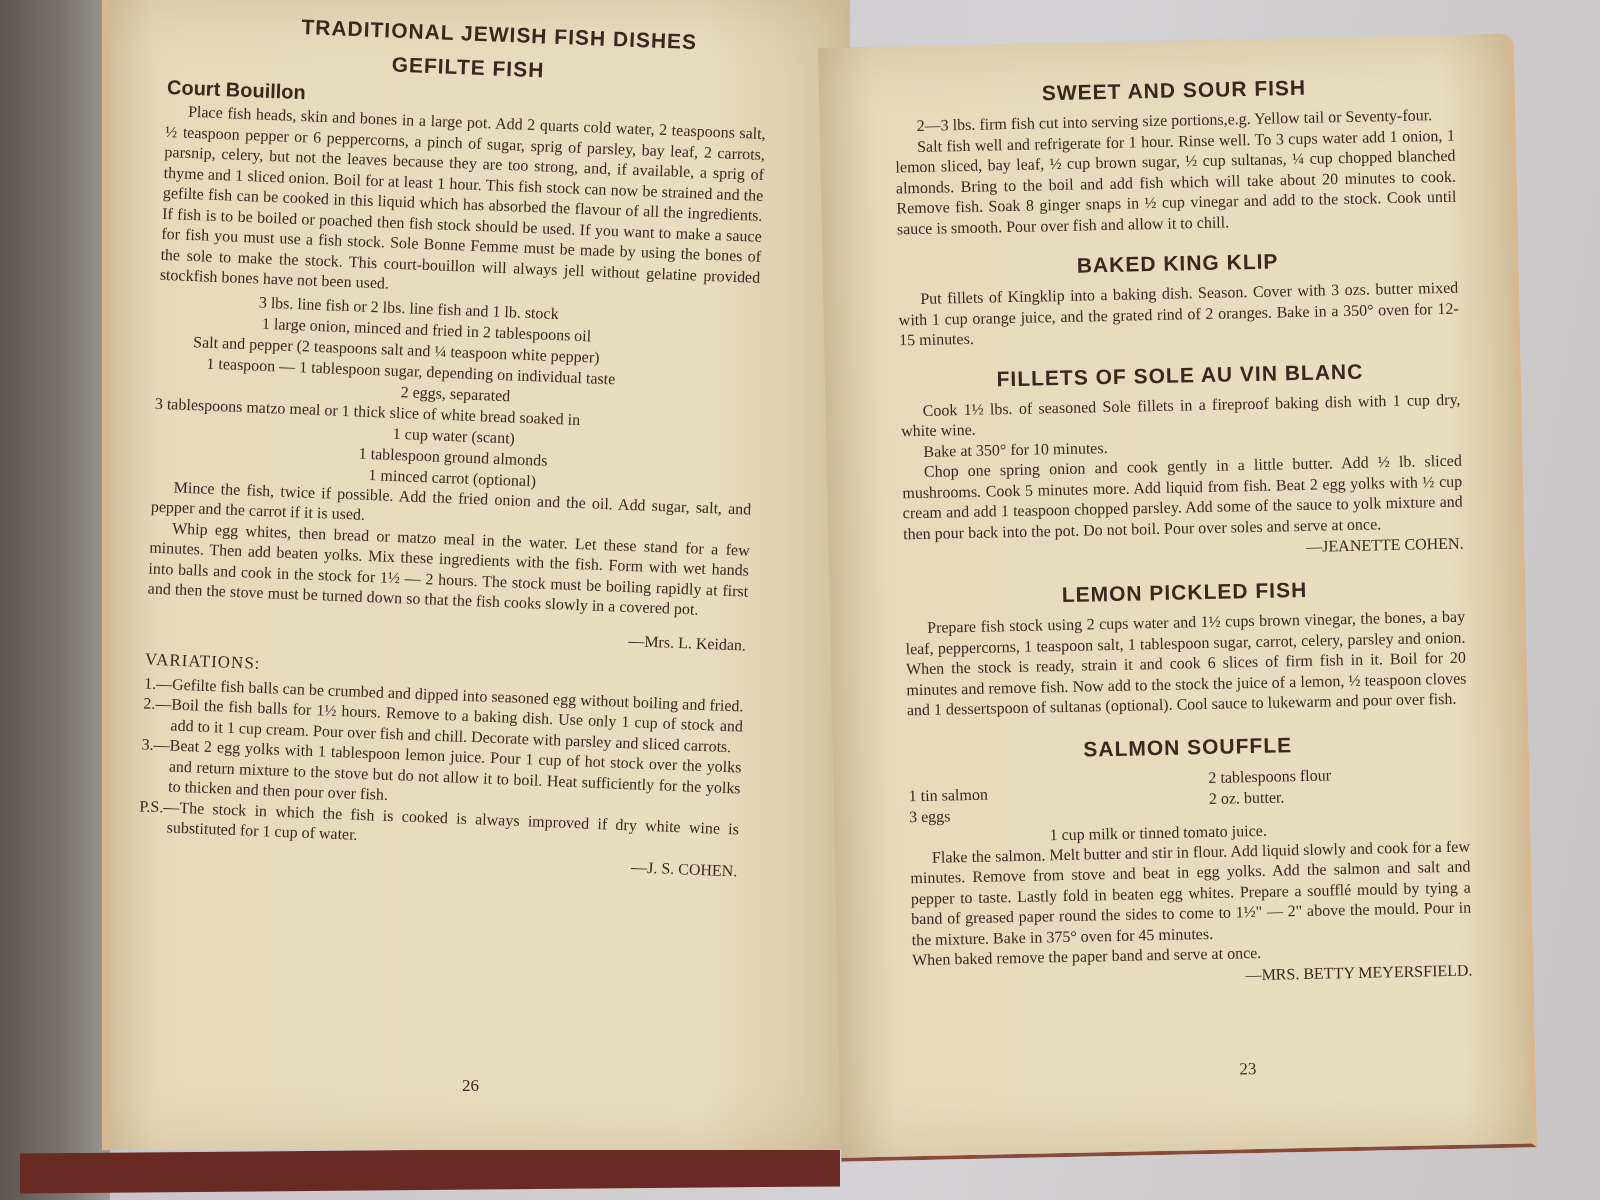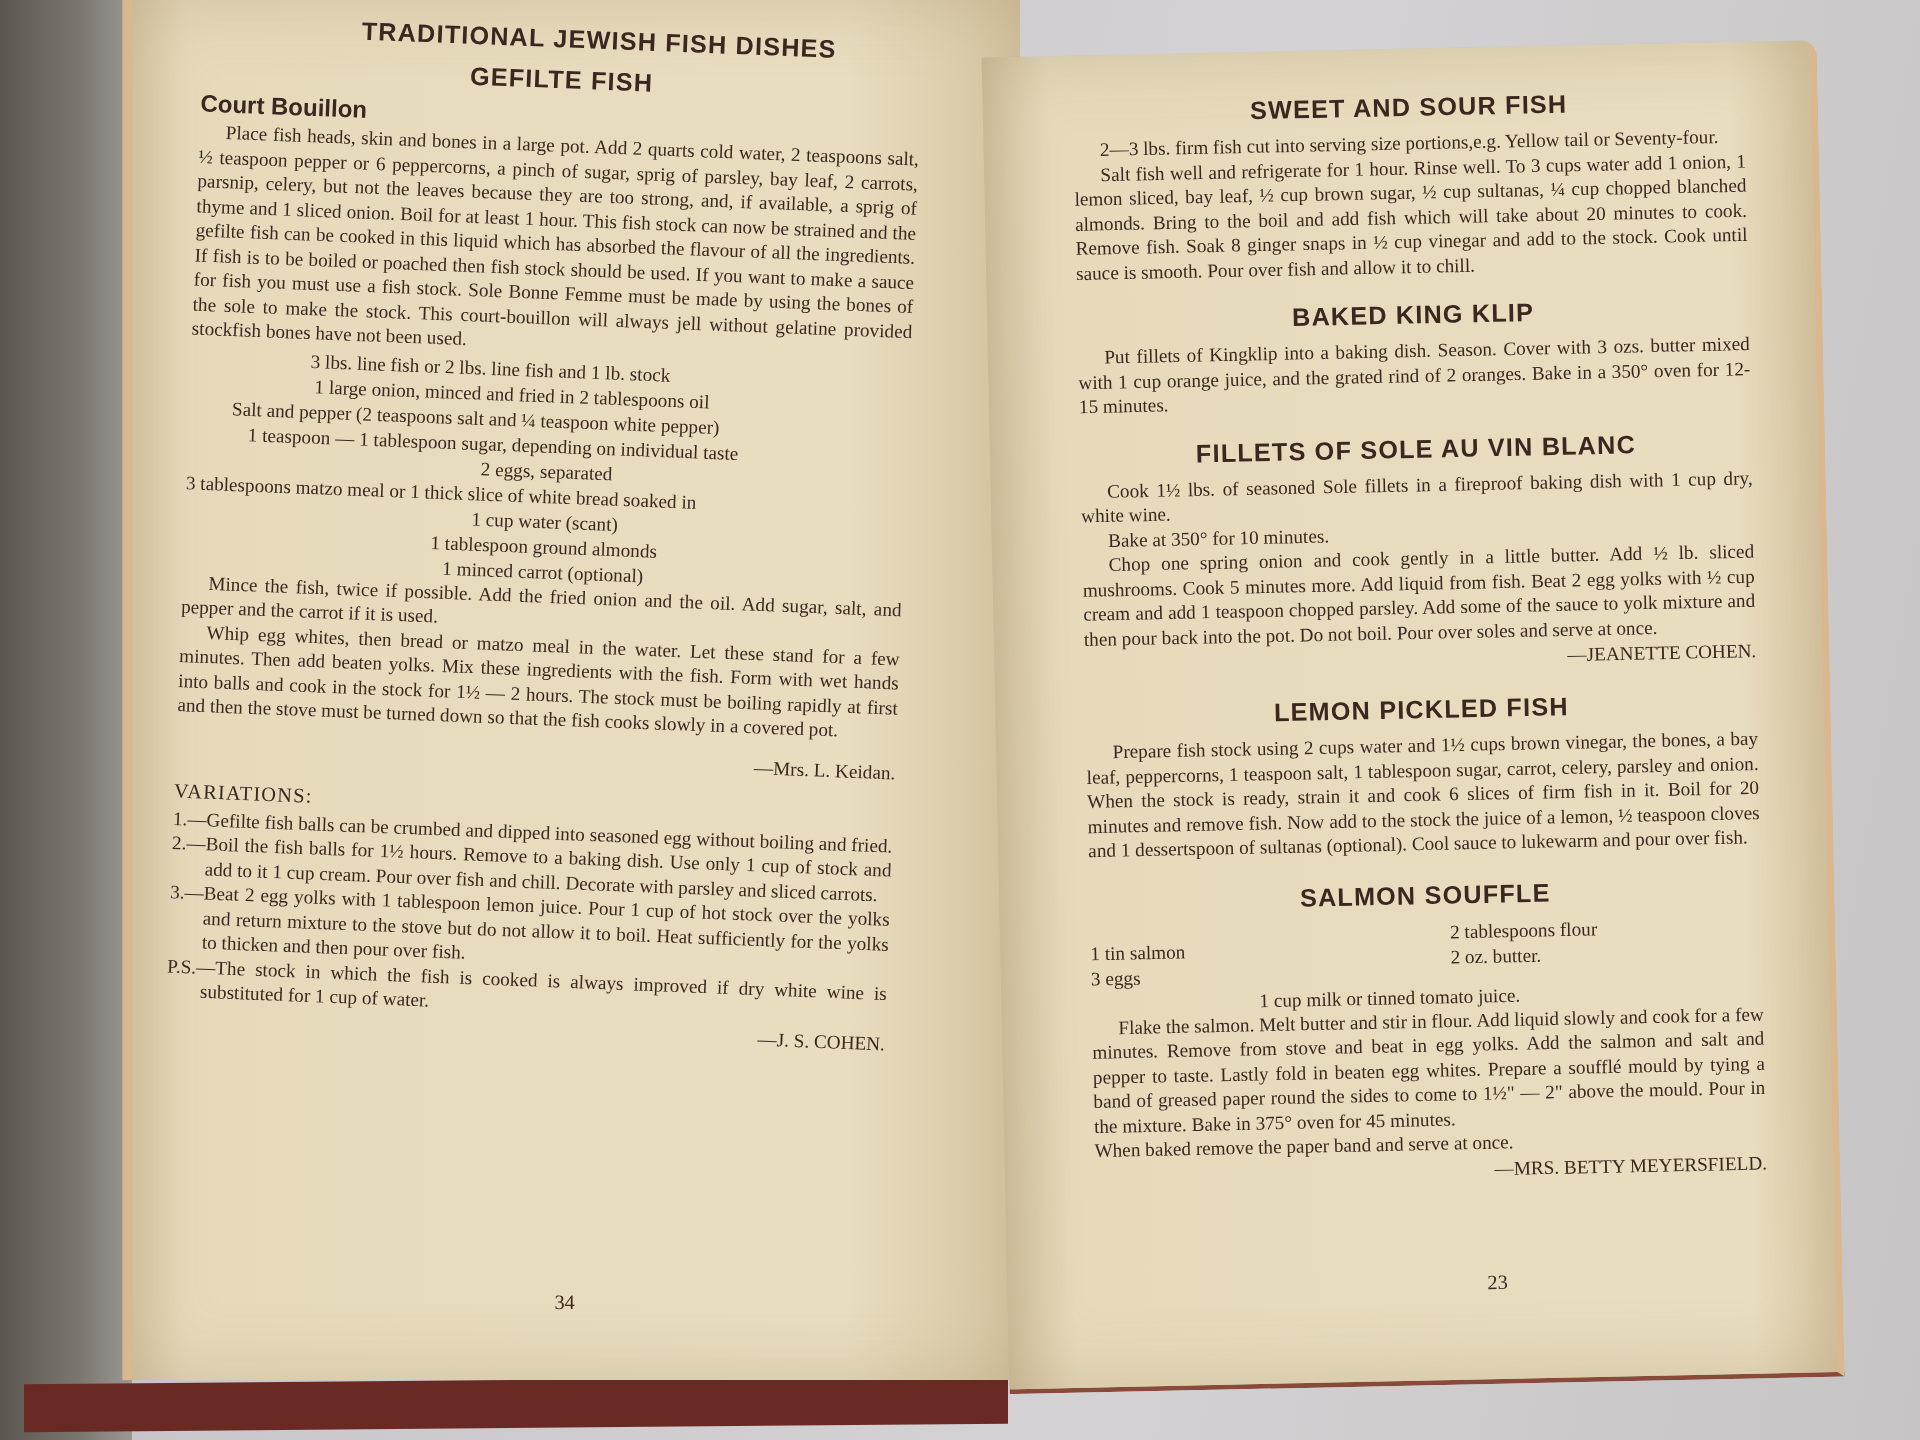--- a/index.html
+++ b/index.html
@@ -83,21 +83,21 @@
 
     <div class="author" style="margin-top:14px;">—Mrs. L. Keidan.</div>
 
     <div class="variations-title">VARIATIONS:</div>
     <div class="var-item">1.—Gefilte fish balls can be crumbed and dipped into seasoned egg without boiling and fried.</div>
     <div class="var-item">2.—Boil the fish balls for 1½ hours. Remove to a baking dish. Use only 1 cup of stock and add to it 1 cup cream. Pour over fish and chill. Decorate with parsley and sliced carrots.</div>
     <div class="var-item">3.—Beat 2 egg yolks with 1 tablespoon lemon juice. Pour 1 cup of hot stock over the yolks and return mixture to the stove but do not allow it to boil. Heat sufficiently for the yolks to thicken and then pour over fish.</div>
     <div class="var-item">P.S.—The stock in which the fish is cooked is always improved if dry white wine is substituted for 1 cup of water.</div>
     <div class="author">—J. S. COHEN.</div>
   </div>
-  <div class="page-num" style="left:352px; top:1076px;">34</div>
+  <div class="page-num" style="left:352px; top:1076px;">26</div>
 </div>
 
 <div class="page page-right">
   <div class="content-right">
 
     <div class="recipe-title">SWEET AND SOUR FISH</div>
     <p>2—3 lbs. firm fish cut into serving size portions,e.g. Yellow tail or Seventy-four.</p>
     <p>Salt fish well and refrigerate for 1 hour. Rinse well. To 3 cups water add 1 onion, 1 lemon sliced, bay leaf, ½ cup brown sugar, ½ cup sultanas, ¼ cup chopped blanched almonds. Bring to the boil and add fish which will take about 20 minutes to cook. Remove fish. Soak 8 ginger snaps in ½ cup vinegar and add to the stock. Cook until sauce is smooth. Pour over fish and allow it to chill.</p>
 
     <div class="recipe-title" style="margin-top:18px;">BAKED KING KLIP</div>

